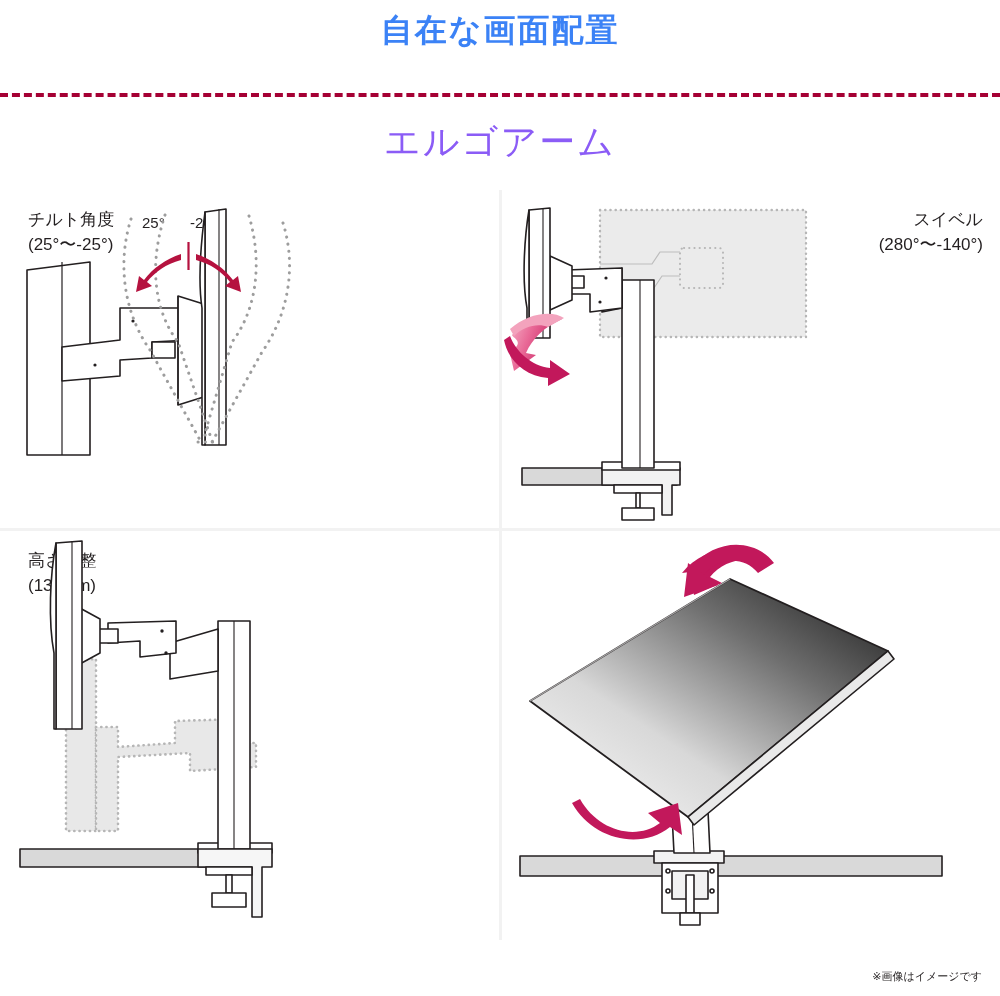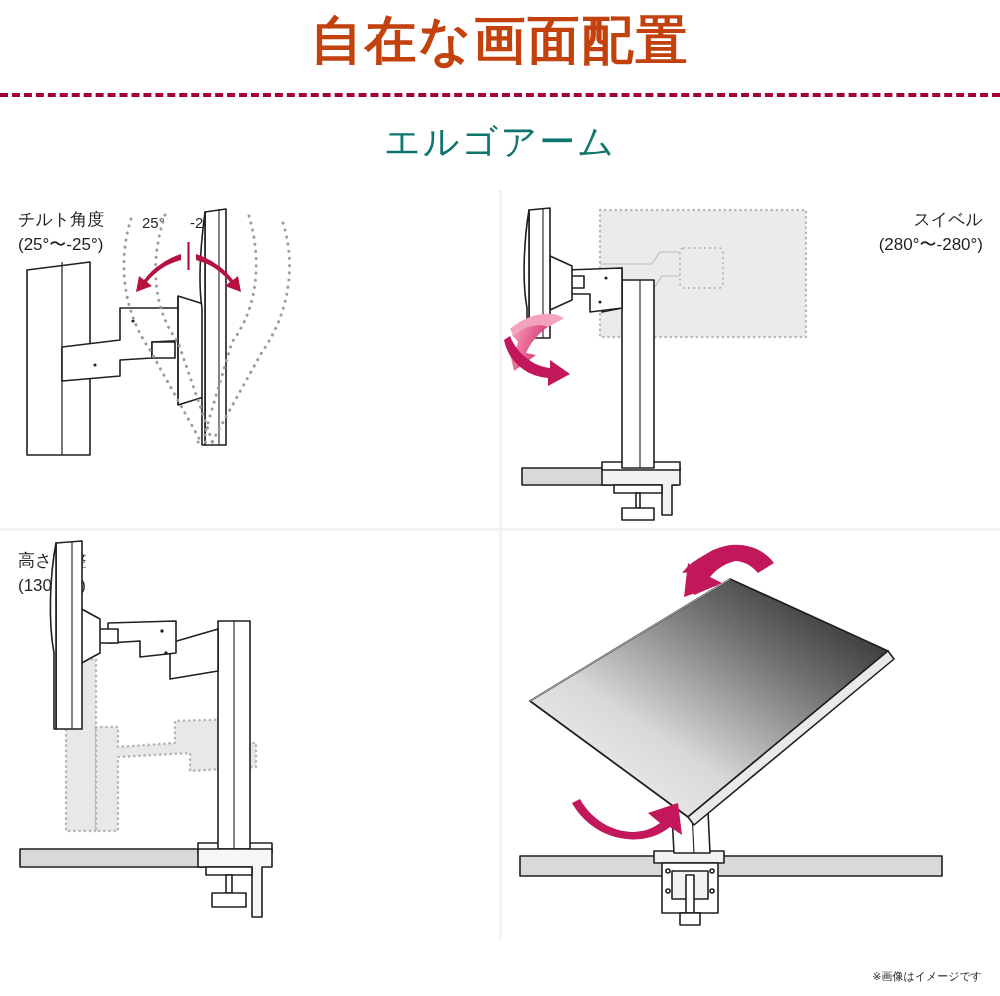--- a/index.html
+++ b/index.html
@@ -12,24 +12,24 @@
     height: 996px;
     font-family: "Liberation Sans", "DejaVu Sans", sans-serif;
     color: #231f20;
     overflow: hidden;
     position: relative;
   }
 
   
   .page-title {
     text-align: center;
-    font-size: 52px;
+    font-size: 32px;
     font-weight: bold;
     letter-spacing: 2px;
-    color: #c2410c;
+    color: #3b82f6;
     line-height: 1;
     padding-top: 14px;
     height: 60px;
     box-sizing: border-box;
   }
   .dashed-divider {
     position: absolute;
     top: 93px;
     left: 0;
     width: 1000px;
@@ -37,21 +37,21 @@
     border-top: 4px dashed #a50034;
   }
   .subtitle {
     position: absolute;
     top: 118px;
     left: 0;
     width: 1000px;
     text-align: center;
     font-size: 36px;
     letter-spacing: 2px;
-    color: #0f766e;
+    color: #8b5cf6;
   }
 
   
   .grid {
     position: absolute;
     top: 190px;
     left: 0;
     width: 1000px;
     height: 750px;
   }
@@ -80,20 +80,21 @@
   .q-tr { left: 502px; top: 0;   height: 338px; }
   .q-bl { left: 0;    top: 341px; height: 409px; }
   .q-br { left: 502px; top: 341px; height: 409px; }
 
   .q-label {
     position: absolute;
     font-size: 17px;
     line-height: 1.45;
     color: #231f20;
     white-space: pre-line;
+    margin-left: 10px;
   }
   .q-label.left  { left: 18px;  top: 18px;  text-align: left; }
   .q-label.right { right: 18px; top: 18px;  text-align: right; }
 
   .q-art {
     position: absolute;
     inset: 0;
   }
   .q-art svg { display: block; width: 100%; height: 100%; }
 
@@ -173,21 +174,21 @@
           <path d="M181 70 C 166 74, 155 82, 147 92 L 152 96 L 136 102 L 139 86 L 144 90 C 153 78, 166 69, 181 64 Z" fill="#b5123f"></path>
           <path d="M196 70 C 211 74, 222 82, 230 92 L 225 96 L 241 102 L 238 86 L 233 90 C 224 78, 211 69, 196 64 Z" fill="#b5123f"></path>
           <path d="M188.5 52 L188.5 80" stroke="#b5123f" stroke-width="2.2"></path>
         </g>
       </svg>
     </div>
   </div>
 
   <div class="quad q-tr">
     <div class="q-label right">スイベル
-(280°〜-280°)</div>
+(280°〜-140°)</div>
 
     <div class="q-art">
       <svg viewBox="0 0 499 338" xmlns="http://www.w3.org/2000/svg">
         <defs>
           <linearGradient id="swivelArrow" x1="0" y1="0" x2="1" y2="0.4">
             <stop offset="0%" stop-color="#f6b9cd"></stop>
             <stop offset="45%" stop-color="#e96a97"></stop>
             <stop offset="100%" stop-color="#c2185b"></stop>
           </linearGradient>
         </defs>

